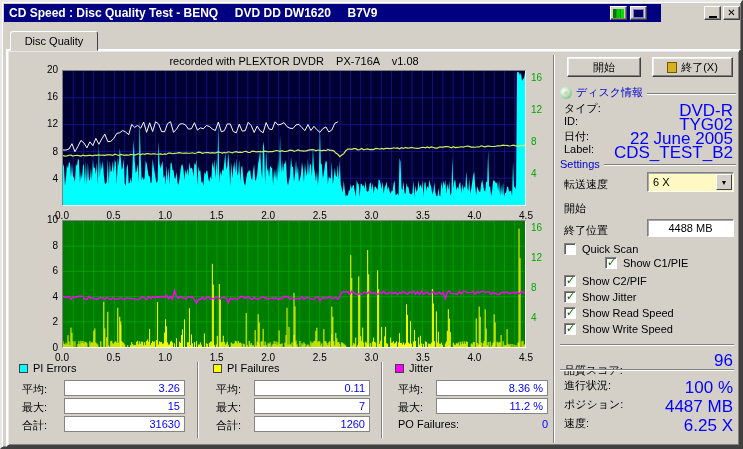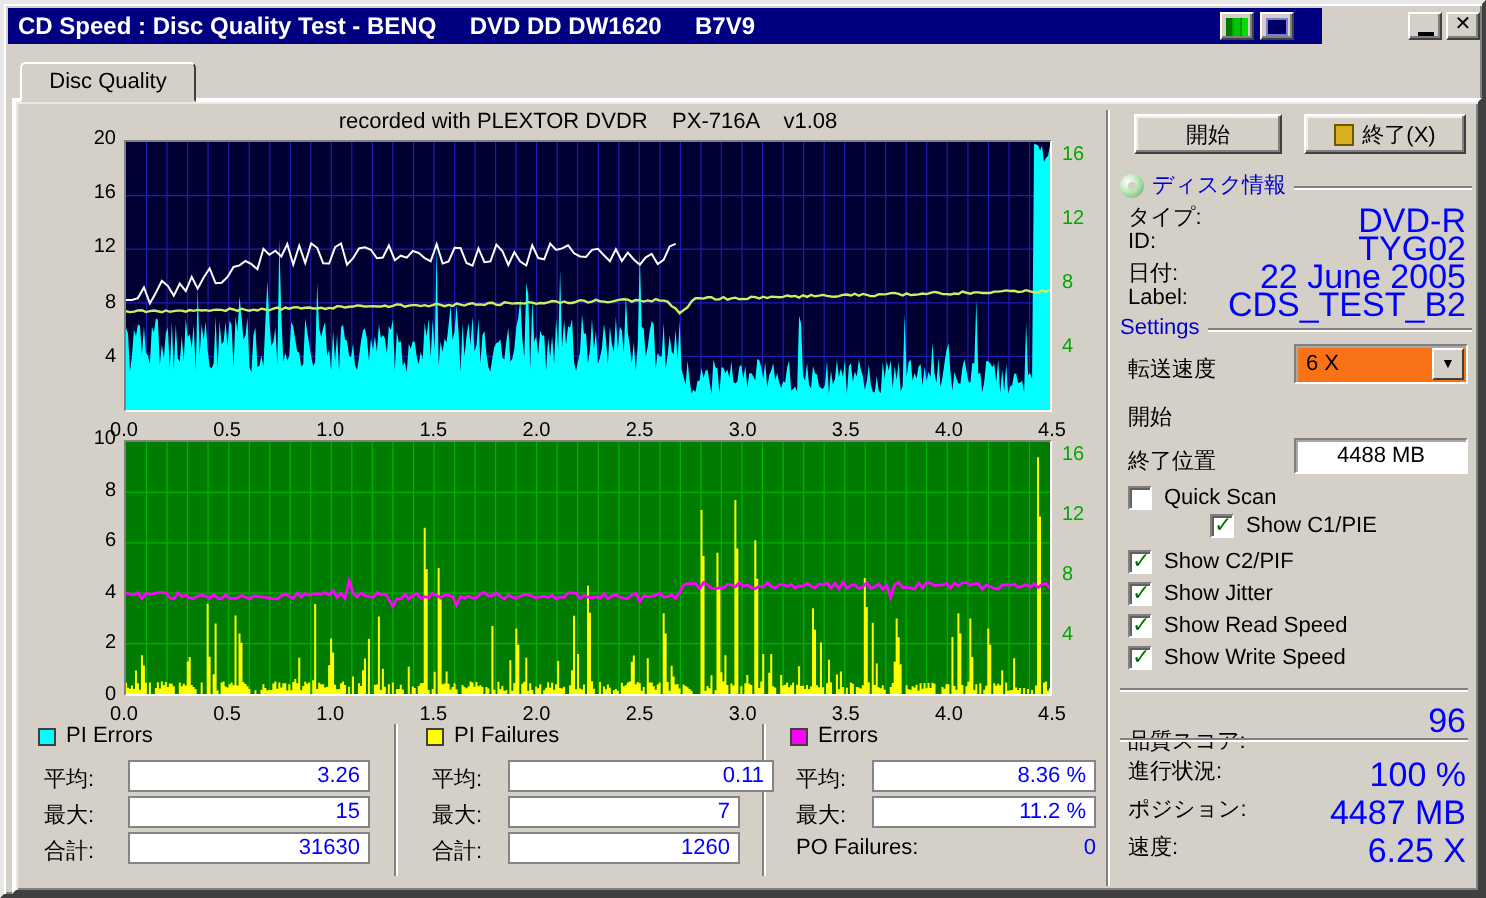--- a/index.html
+++ b/index.html
@@ -39,21 +39,21 @@
     box-shadow:inset -1px -1px 0 #808080, inset 1px 1px 0 #f0f0f0;font-size:11px;color:#000;
     display:flex;align-items:center;justify-content:center;font-family:inherit;}
   .exit-ico{width:10px;height:11px;margin-right:4px;background:#d8b020;border:1px solid #705800;}
   .sec{position:absolute;left:558px;width:176px;display:flex;align-items:center;gap:4px;}
   .sec-t{font-size:11px;color:#0000cc;white-space:nowrap;}
   .rule{flex:1;height:2px;border-top:1px solid #808080;border-bottom:1px solid #ffffff;margin-top:2px;}
   .disc-ico{width:12px;height:12px;border-radius:50%;background:radial-gradient(circle at 4px 4px,#ffffff,#b8e8b8 45%,#60a060 100%);position:relative;}
   .disc-ico::after{content:"";position:absolute;left:4px;top:4px;width:4px;height:4px;border-radius:50%;background:#d4d0c8;}
   .rp-label{position:absolute;left:562px;font-size:11px;color:#000;white-space:nowrap;}
   .rp-value{position:absolute;left:600px;width:131px;text-align:right;font-size:17px;color:#0000ff;white-space:nowrap;}
-  .combo{position:absolute;width:87px;height:20px;background:#f97316;border:1px solid;border-color:#808080 #ffffff #ffffff #808080;
+  .combo{position:absolute;width:87px;height:20px;background:#fef9c3;border:1px solid;border-color:#808080 #ffffff #ffffff #808080;
     box-shadow:inset 1px 1px 0 #a8a8a8;display:flex;align-items:center;padding-left:5px;font-size:11px;color:#000;}
   .combo-b{position:absolute;right:1px;top:1px;width:16px;height:16px;background:#d4d0c8;border:1px solid;
     border-color:#ffffff #404040 #404040 #ffffff;font-size:7px;color:#000;display:flex;align-items:center;justify-content:center;}
   .field{position:absolute;width:87px;height:18px;background:#ffffff;border:1px solid;border-color:#808080 #ffffff #ffffff #808080;
     box-shadow:inset 1px 1px 0 #a8a8a8;font-family:inherit;font-size:11px;color:#000;text-align:center;}
   .chk{position:absolute;left:562px;display:flex;align-items:center;gap:6px;height:13px;}
   .cb{width:12px;height:12px;background:#ffffff;border:1px solid;border-color:#808080 #ffffff #ffffff #808080;
     box-shadow:inset 1px 1px 0 #606060;position:relative;}
   .cb.checked::after{content:"\2713";position:absolute;left:1px;top:-2px;font-size:11px;font-weight:bold;color:#007000;}
   .cb-l{font-size:11px;color:#000;white-space:nowrap;}
@@ -114,34 +114,34 @@
       <span>15</span>
     </div>
   <span class="stat-label" style="left:20px;top:416px;">合計:</span>
   <div class="stat-box" style="left:62px;top:414px;width:121px;">
       <span>31630</span>
     </div>
 
   <div class="swatch" style="left: 211px; top: 362px; background: rgb(255, 255, 0);"></div>
   <span class="stat-title" style="left:225px;top:360px;">PI Failures</span>
   <span class="stat-label" style="left:214px;top:380px;">平均:</span>
-  <div class="stat-box" style="left:252px;top:378px;width:133px;padding-left:38px;">
+  <div class="stat-box" style="left:252px;top:378px;width:116px;padding-left:38px;">
       <span>0.11</span>
     </div>
   <span class="stat-label" style="left:214px;top:398px;">最大:</span>
   <div class="stat-box" style="left:252px;top:396px;width:116px;">
       <span>7</span>
     </div>
   <span class="stat-label" style="left:214px;top:416px;">合計:</span>
   <div class="stat-box" style="left:252px;top:414px;width:116px;">
       <span>1260</span>
     </div>
 
   <div class="swatch" style="left: 393px; top: 362px; background: rgb(255, 0, 255);"></div>
-  <span class="stat-title" style="left:407px;top:360px;">Errors</span>
+  <span class="stat-title" style="left:407px;top:360px;">Jitter</span>
   <span class="stat-label" style="left:396px;top:380px;">平均:</span>
   <div class="stat-box" style="left:434px;top:378px;width:112px;">
       <span>8.36 %</span>
     </div>
   <span class="stat-label" style="left:396px;top:398px;">最大:</span>
   <div class="stat-box" style="left:434px;top:396px;width:112px;">
       <span>11.2 %</span>
     </div>
   <span class="stat-label" style="left:396px;top:416px;">PO Failures:</span>
   <span class="stat-plain" style="left:434px;top:416px;width:112px;">0</span>

